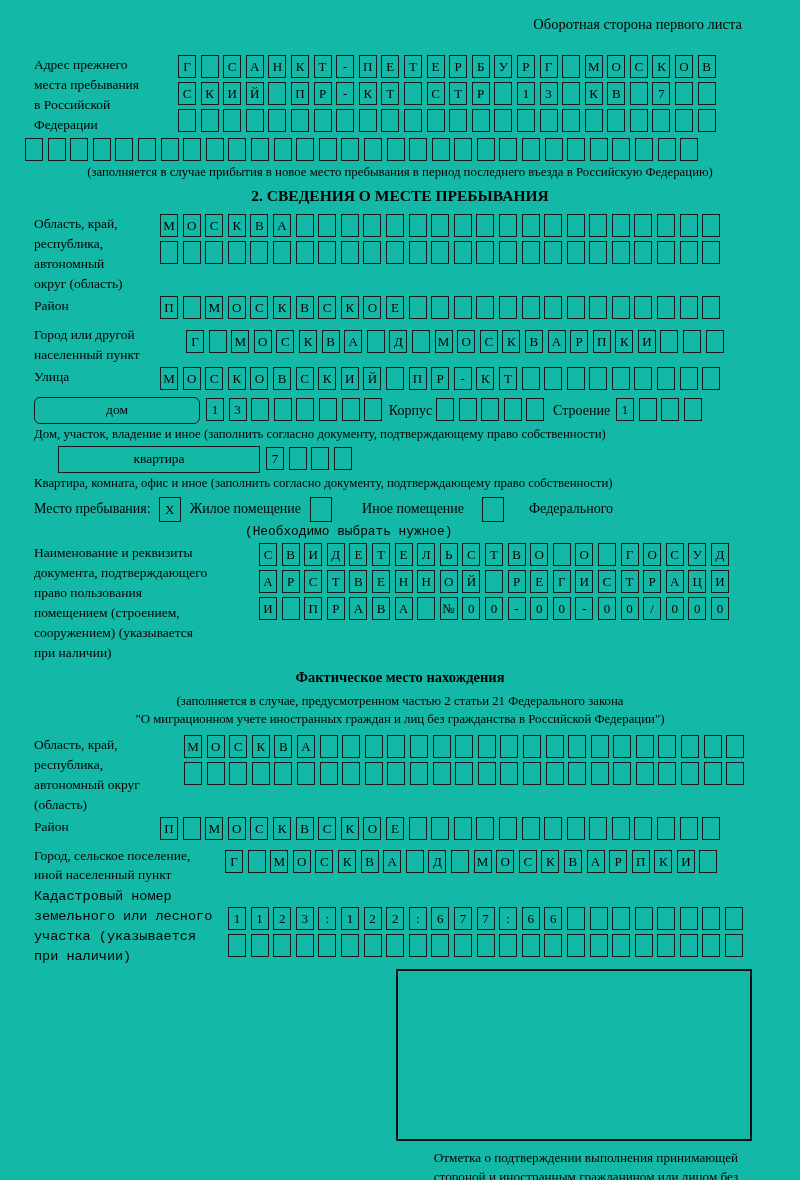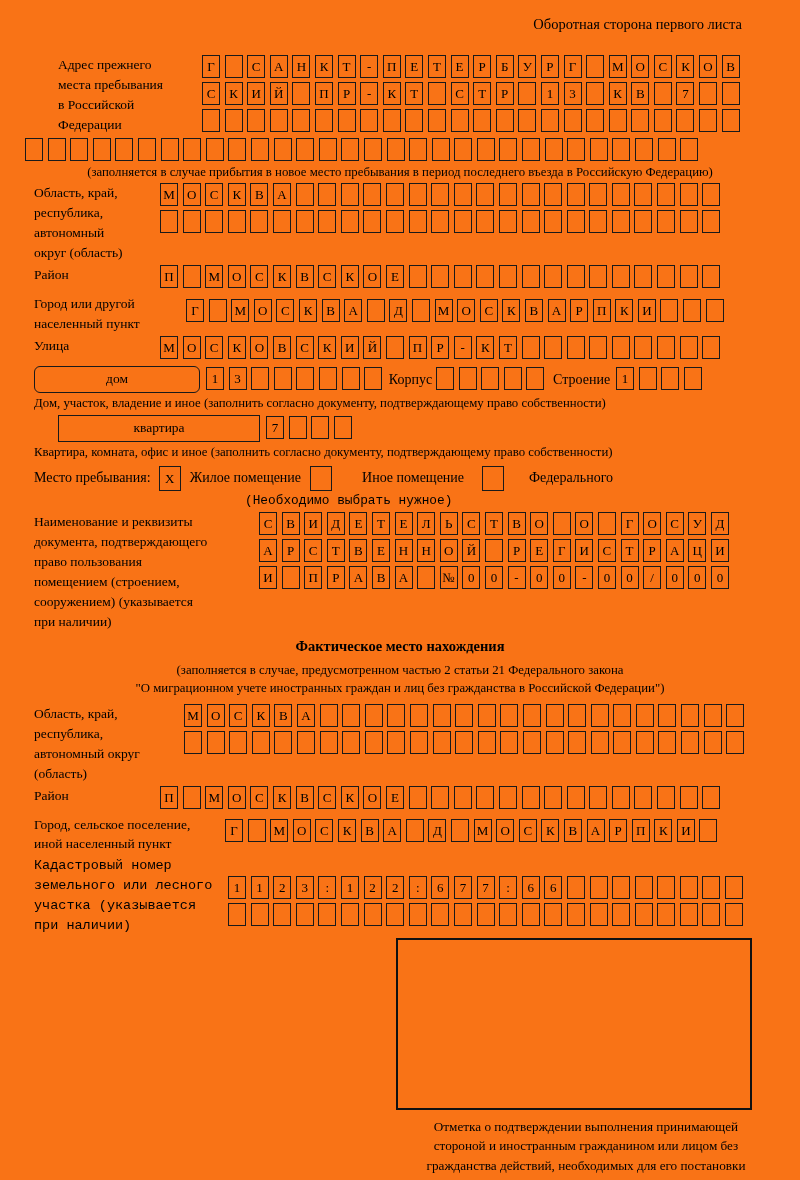--- a/index.html
+++ b/index.html
@@ -1,17 +1,17 @@
 <!DOCTYPE html>
 <html><head>
 <meta charset="utf-8">
 <style>
   html,body{margin:0;padding:0;background:#ffffff;color:#000;}
   body{font-family:"Liberation Serif","DejaVu Serif",serif;}
-  .page{width:800px;height:1180px;box-sizing:border-box;position:relative;overflow:hidden;background:#f97316;}
+  .page{width:800px;height:1180px;box-sizing:border-box;position:relative;overflow:hidden;background:#14b8a6;}
   .corner{padding-top:16px;padding-right:58px;text-align:right;font-size:14.5px;}
   .label{font-size:13.5px;line-height:1.48;white-space:pre-line;flex:none;}
   .cells{display:flex;margin-bottom:4px;}
   .cell{display:inline-flex;flex:none;align-items:center;justify-content:center;
         width:16px;height:21px;border:1.6px solid #1a1a1a;margin-right:4.6px;
         font-size:13px;line-height:1;}
   .frow{display:flex;padding-left:34px;margin-bottom:2px;align-items:flex-start;}
   .note-center{text-align:center;font-size:12.8px;margin:1px 0 3px 0;}
   .note-left{font-size:12.8px;padding-left:34px;margin:1px 0 4px 0;}
   .h-main{font-size:15.5px;font-weight:bold;text-align:center;margin:7px 0 9px 0;}
@@ -25,21 +25,21 @@
   .stampbox{box-sizing:border-box;border:2px solid #111;width:356px;height:172px;margin-left:396px;margin-top:2px;}
   .stampcap{width:396px;margin-left:388px;margin-top:7px;text-align:center;
             font-size:13.2px;line-height:1.45;white-space:pre-line;}
 </style>
 </head>
 <body>
 <div class="page">
 
   <div class="corner">Оборотная сторона первого листа</div>
 
-  <div class="frow" style="margin-top:22px;margin-left:24px;">
+  <div class="frow" style="margin-top:22px;">
     <div class="label" style="width:144px;">Адрес прежнего
 места пребывания
 в Российской
 Федерации</div>
     <div>
       <div class="cells">
           <span class="cell">Г</span>
           <span class="cell"></span>
           <span class="cell">С</span>
           <span class="cell">А</span>
@@ -145,20 +145,21 @@
       <span class="cell"></span>
       <span class="cell"></span>
       <span class="cell"></span>
       <span class="cell"></span>
       <span class="cell"></span>
       <span class="cell"></span>
       <span class="cell"></span>
     </div>
   <div class="note-center">(заполняется в случае прибытия в новое место пребывания в период последнего въезда в Российскую Федерацию)</div>
 
+  <div class="h-main">2. СВЕДЕНИЯ О МЕСТЕ ПРЕБЫВАНИЯ</div>
 
   <div class="frow">
     <div class="label" style="width:126px;">Область, край,
 республика,
 автономный
 округ (область)</div>
     <div>
       <div class="cells">
           <span class="cell">М</span>
           <span class="cell">О</span>

